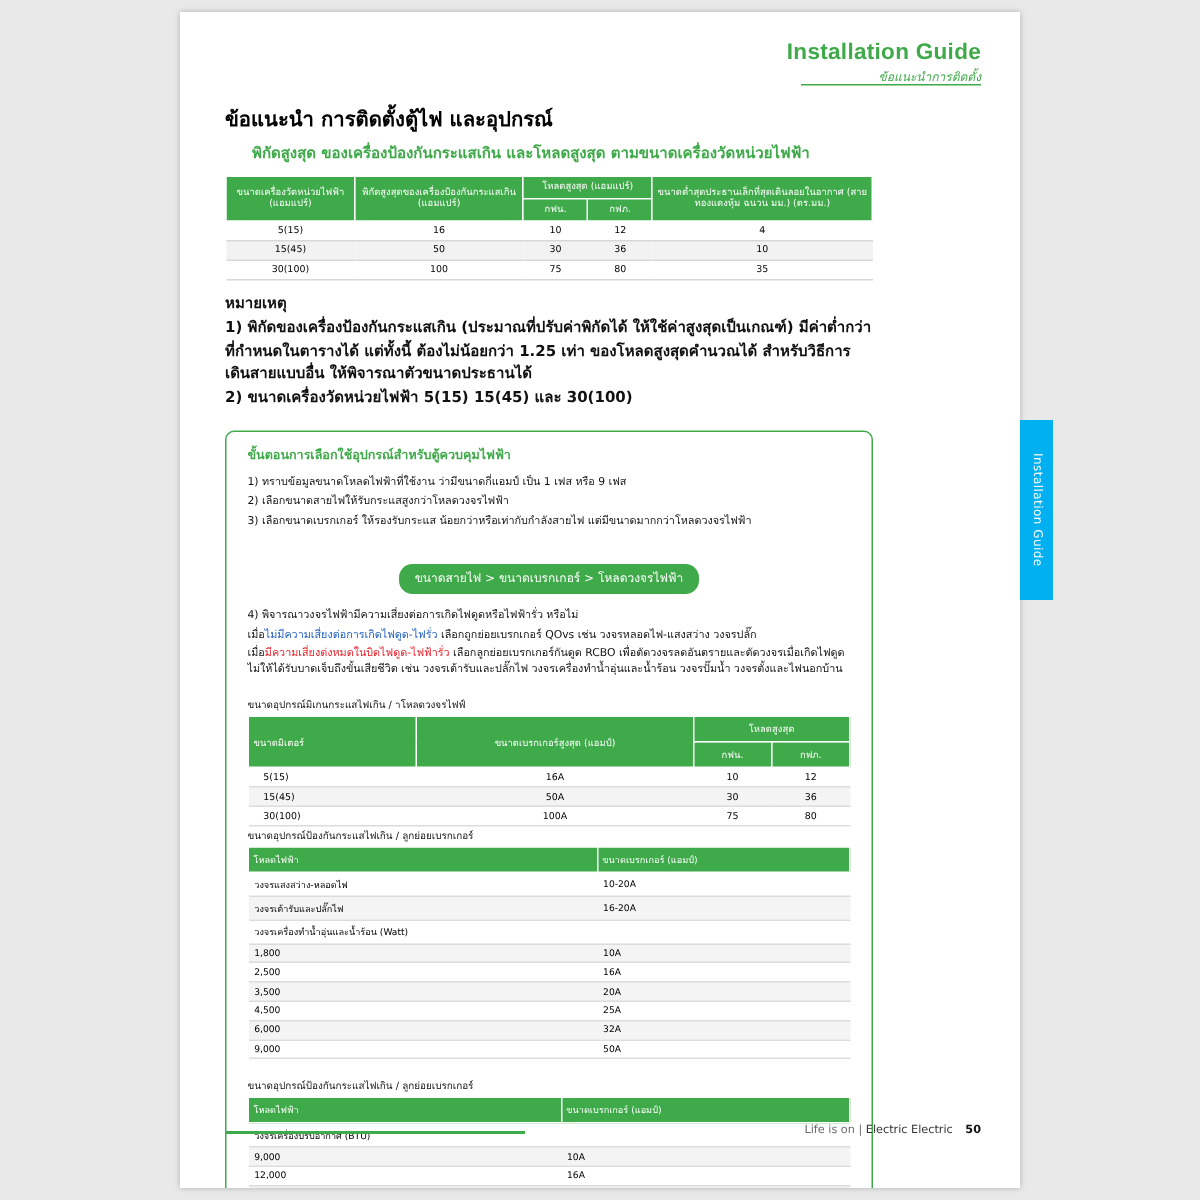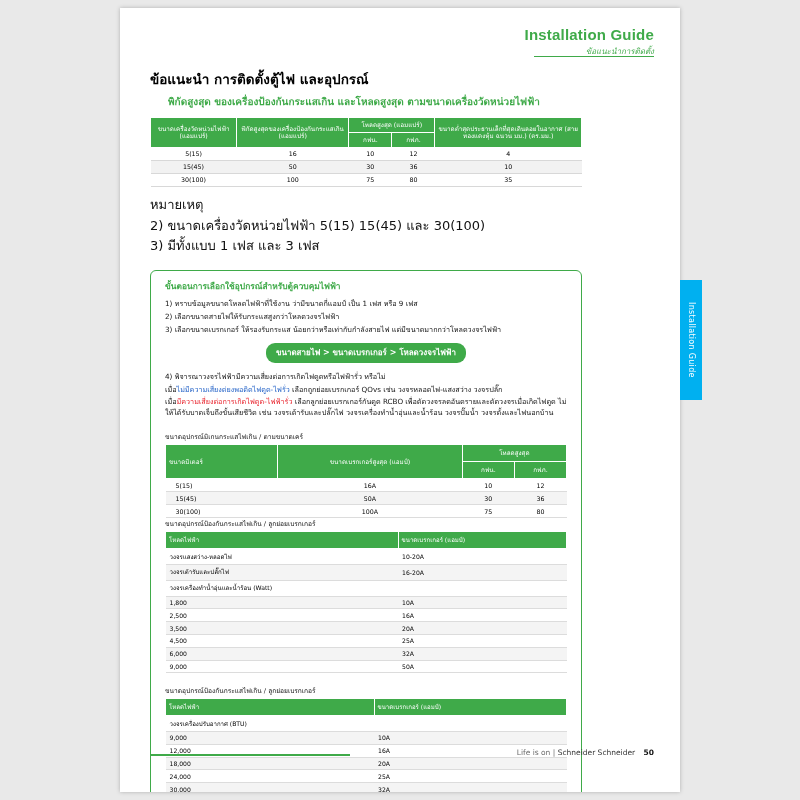--- a/index.html
+++ b/index.html
@@ -98,23 +98,24 @@
     line-height: 1.25;
   }
   .tbl1 td {
     padding: 2.5px 2px;
     text-align: center;
     border-bottom: 1px solid #d8d8d8;
   }
   .tbl1 tr.alt td { background: #f2f2f2; }
   .notes {
     margin-top: 8px;
-    font-size: 13px;
+    font-size: 10px;
     line-height: 1.55;
     color: #111;
+    font-weight: bold;
   }
   .notes .nhead { margin-bottom: 1px; }
   
   .greenbox {
     position: relative;
     margin-top: 14px;
     border: 1px solid #3faa49;
     border-radius: 6px;
     padding: 8px 14px 14px 14px;
     background: #ffffff;
@@ -126,29 +127,28 @@
     margin-bottom: 5px;
   }
   .greenbox .step {
     font-size: 7.2px;
     line-height: 1.65;
     color: #111;
     margin-bottom: 1px;
   }
   .pill {
     display: block;
-    margin: 7px auto 8px auto;
+    margin: 23px auto 8px auto;
     width: 200px;
     background: #3faa49;
     color: #ffffff;
     font-size: 8px;
     text-align: center;
     padding: 3.5px 0;
     border-radius: 9px;
-    font-weight: bold;
   }
   .blue { color: #1f5fc6; }
   .red { color: #e8202a; }
   .para { font-size: 7.2px; line-height: 1.65; color: #111; }
   
   .sub-label {
     font-size: 6.6px;
     color: #111;
     margin: 12px 0 2px 0;
   }
@@ -261,41 +261,41 @@
           <td>100</td>
           <td>75</td>
           <td>80</td>
           <td>35</td>
         </tr>
       </tbody>
     </table>
 
     <div class="notes">
       <div class="nhead">หมายเหตุ</div>
+      <div>1) พิกัดของเครื่องป้องกันกระแสเกิน (ประมาณที่ปรับค่าพิกัดได้ ให้ใช้ค่าสูงสุดเป็นเกณฑ์) มีค่าต่ำกว่าที่กำหนดในตารางได้ แต่ทั้งนี้ ต้องไม่น้อยกว่า 1.25 เท่า ของโหลดสูงสุดคำนวณได้ สำหรับวิธีการเดินสายแบบอื่น ให้พิจารณาตัวขนาดประธานได้</div>
       <div>2) ขนาดเครื่องวัดหน่วยไฟฟ้า 5(15) 15(45) และ 30(100)</div>
-      <div>3) มีทั้งแบบ 1 เฟส และ 3 เฟส</div>
     </div>
 
     <div class="greenbox">
       <div class="boxhead">ขั้นตอนการเลือกใช้อุปกรณ์สำหรับตู้ควบคุมไฟฟ้า</div>
       <div class="step">1) ทราบข้อมูลขนาดโหลดไฟฟ้าที่ใช้งาน ว่ามีขนาดกี่แอมป์ เป็น 1 เฟส หรือ 9 เฟส</div>
       <div class="step">2) เลือกขนาดสายไฟให้รับกระแสสูงกว่าโหลดวงจรไฟฟ้า</div>
       <div class="step">3) เลือกขนาดเบรกเกอร์ ให้รองรับกระแส น้อยกว่าหรือเท่ากับกำลังสายไฟ แต่มีขนาดมากกว่าโหลดวงจรไฟฟ้า</div>
 
       <div class="pill">ขนาดสายไฟ &gt; ขนาดเบรกเกอร์ &gt; โหลดวงจรไฟฟ้า</div>
 
       <div class="step">4) พิจารณาวงจรไฟฟ้ามีความเสี่ยงต่อการเกิดไฟดูดหรือไฟฟ้ารั่ว หรือไม่</div>
       <div class="para">
-        <span>เมื่อ</span><span class="blue">ไม่มีความเสี่ยงต่ยงพอติดไฟดูด-ไฟรั่ว</span><span> เลือกถูกย่อยเบรกเกอร์ QOvs เช่น วงจรหลอดไฟ-แสงสว่าง วงจรปลั๊ก</span>
+        <span>เมื่อ</span><span class="blue">ไม่มีความเสี่ยงต่อการเกิดไฟดูด-ไฟรั่ว</span><span> เลือกถูกย่อยเบรกเกอร์ QOvs เช่น วงจรหลอดไฟ-แสงสว่าง วงจรปลั๊ก</span>
       </div>
       <div class="para">
-        <span>เมื่อ</span><span class="red">มีความเสี่ยงต่อการเกิดไฟดูด-ไฟฟ้ารั่ว</span><span> เลือกลูกย่อยเบรกเกอร์กันดูด RCBO เพื่อตัดวงจรลดอันตรายและตัดวงจรเมื่อเกิดไฟดูด ไม่ให้ได้รับบาดเจ็บถึงขั้นเสียชีวิต เช่น วงจรเต้ารับและปลั๊กไฟ วงจรเครื่องทำน้ำอุ่นและน้ำร้อน วงจรปั๊มน้ำ วงจรตั้งและไฟนอกบ้าน</span>
+        <span>เมื่อ</span><span class="red">มีความเสี่ยงต่งหมดในบิดไฟดูด-ไฟฟ้ารั่ว</span><span> เลือกลูกย่อยเบรกเกอร์กันดูด RCBO เพื่อตัดวงจรลดอันตรายและตัดวงจรเมื่อเกิดไฟดูด ไม่ให้ได้รับบาดเจ็บถึงขั้นเสียชีวิต เช่น วงจรเต้ารับและปลั๊กไฟ วงจรเครื่องทำน้ำอุ่นและน้ำร้อน วงจรปั๊มน้ำ วงจรตั้งและไฟนอกบ้าน</span>
       </div>
 
-      <div class="sub-label">ขนาดอุปกรณ์มิเกนกระแสไฟเกิน / ตามขนาดเคร์</div>
+      <div class="sub-label">ขนาดอุปกรณ์มิเกนกระแสไฟเกิน / าโหลดวงจรไฟฟ์</div>
       <table class="tbl2">
         <thead>
           <tr>
             <th rowspan="2" class="left" style="width:28%">ขนาดมิเตอร์</th>
             <th rowspan="2" style="width:46%">ขนาดเบรกเกอร์สูงสุด (แอมป์)</th>
             <th colspan="2">โหลดสูงสุด</th>
           </tr>
           <tr>
             <th>กฟน.</th>
             <th>กฟภ.</th>
@@ -424,18 +424,18 @@
           </table>
         </div>
       </div>
     </div>
   </div>
 
   <div class="footer-rule"></div>
   <div class="footer">
     <span>Life is on</span>
     <span>|</span>
-    <span class="brand">Schneider Schneider</span>
+    <span class="brand">Electric Electric</span>
     <span class="pg">50</span>
   </div>
 </div>
 
 <div class="side-tab">Installation Guide</div>
 
 </body></html>

